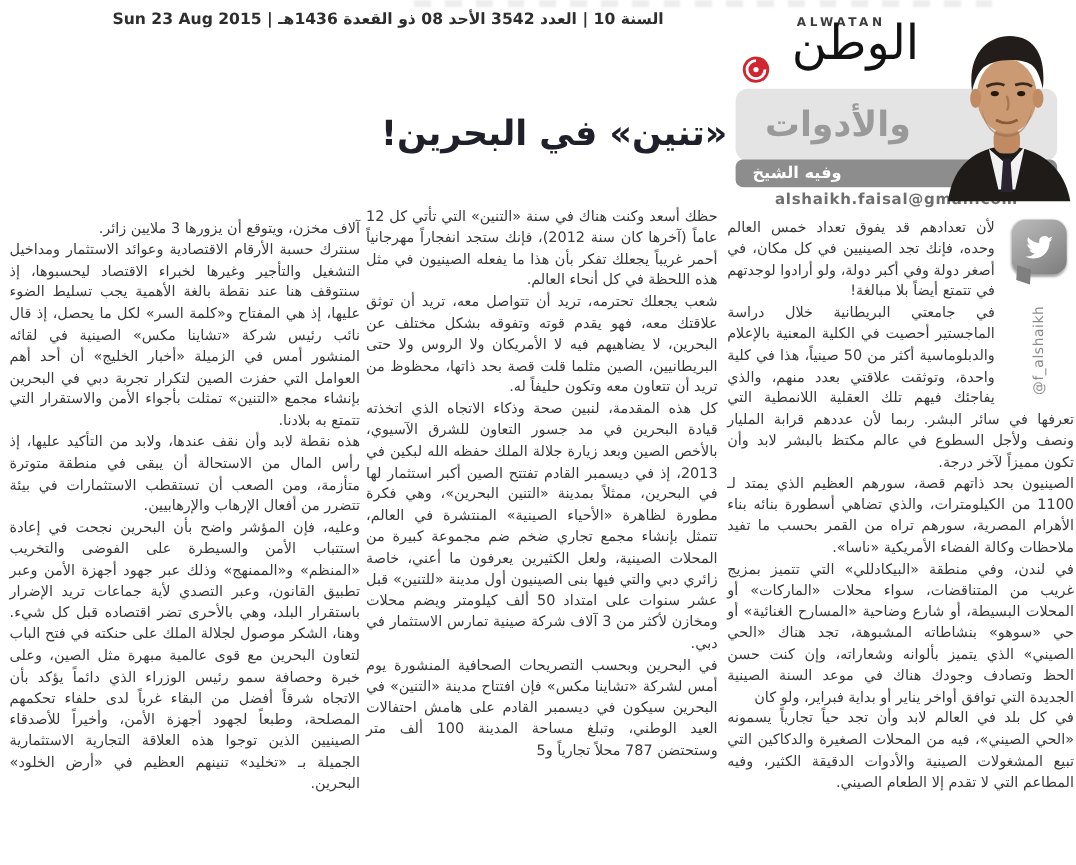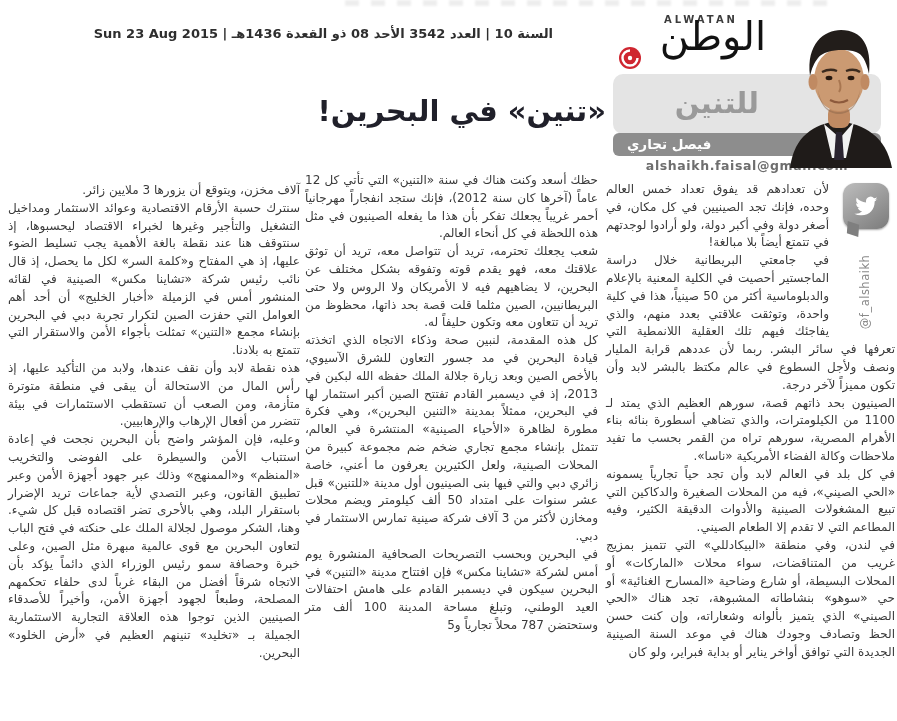--- a/index.html
+++ b/index.html
@@ -10,21 +10,21 @@
     direction:rtl;
   }
   
   .scan-artifact {
     position:absolute; top:0; left:345px; width:490px; height:6px;
     background:repeating-linear-gradient(90deg,#d9d9d9 0 14px,#fff 14px 26px);
     opacity:.45; filter:blur(1px);
   }
   
   .header-line {
-    position:absolute; top:26px; left:103px; width:450px; height:20px;
+    position:absolute; top:9px; left:103px; width:450px; height:20px;
     direction:rtl; text-align:right;
     font-size:13px; font-weight:bold; color:#2e2e2e; letter-spacing:0; white-space:nowrap;
   }
   .logo {
     position:absolute; top:10px; left:620px; width:146px; height:58px; direction:rtl;
   }
   .logo-latin {
     position:absolute; top:4px; right:28px; font-size:10px; font-weight:bold;
     letter-spacing:3px; color:#3c3c3c; direction:ltr;
   }
@@ -104,24 +104,24 @@
     <span class="logo-swirl">
       <svg viewBox="0 0 24 24" width="24" height="24">
         <circle cx="12" cy="12" r="11" fill="#cf2630"></circle>
         <path d="M12 4.5 a7.5 7.5 0 1 0 7.5 7.5" stroke="#fff" stroke-width="2.4" fill="none"></path>
         <circle cx="12" cy="12" r="2.2" fill="#fff"></circle>
       </svg>
     </span>
   </div>
 
   <div class="section-box">
-    <span class="section-title">للتنين</span>
+    <span class="section-title">والأدوات</span>
   </div>
   <div class="name-bar">
-    <span class="author-name">فيصل تجاري</span>
+    <span class="author-name">وفيه الشيخ</span>
   </div>
   <div class="email-line">alshaikh.faisal@gmail.com</div>
 
   <div class="portrait">
     <svg viewBox="0 0 117 148" width="117" height="148">
 
       <path d="M10 148 C14 116 34 104 58 101 C84 104 106 116 112 148 Z" fill="#1f1b19"></path>
       <path d="M44 104 L60 118 L74 102 L66 138 L52 138 Z" fill="#f2f2f2"></path>
       <path d="M56 112 L62 112 L64 140 L54 140 Z" fill="#2a2430"></path>
 
@@ -156,22 +156,22 @@
         </svg>
       </div>
       <div class="tw-handle">
         <span>@f_alshaikh</span>
       </div>
     </div>
     <div>
         <p>لأن تعدادهم قد يفوق تعداد خمس العالم وحده، فإنك تجد الصينيين في كل مكان، في أصغر دولة وفي أكبر دولة، ولو أرادوا لوجدتهم في تتمتع أيضاً بلا مبالغة!</p>
         <p>في جامعتي البريطانية خلال دراسة الماجستير أحصيت في الكلية المعنية بالإعلام والدبلوماسية أكثر من 50 صينياً، هذا في كلية واحدة، وتوثقت علاقتي بعدد منهم، والذي يفاجئك فيهم تلك العقلية اللانمطية التي تعرفها في سائر البشر. ربما لأن عددهم قرابة المليار ونصف ولأجل السطوع في عالم مكتظ بالبشر لابد وأن تكون مميزاً لآخر درجة.</p>
         <p>الصينيون بحد ذاتهم قصة، سورهم العظيم الذي يمتد لـ 1100 من الكيلومترات، والذي تضاهي أسطورة بنائه بناء الأهرام المصرية، سورهم تراه من القمر بحسب ما تفيد ملاحظات وكالة الفضاء الأمريكية «ناسا».</p>
+        <p>في لندن، وفي منطقة «البيكادللي» التي تتميز بمزيج غريب من المتناقضات، سواء محلات «الماركات» أو المحلات البسيطة، أو شارع وضاحية «المسارح الغنائية» أو حي «سوهو» بنشاطاته المشبوهة، تجد هناك «الحي الصيني» الذي يتميز بألوانه وشعاراته، وإن كنت حسن الحظ وتصادف وجودك هناك في موعد السنة الصينية الجديدة التي توافق أواخر يناير أو بداية فبراير، ولو كان</p>
         <p>في كل بلد في العالم لابد وأن تجد حياً تجارياً يسمونه «الحي الصيني»، فيه من المحلات الصغيرة والدكاكين التي تبيع المشغولات الصينية والأدوات الدقيقة الكثير، وفيه المطاعم التي لا تقدم إلا الطعام الصيني.</p>
-        <p>في لندن، وفي منطقة «البيكادللي» التي تتميز بمزيج غريب من المتناقضات، سواء محلات «الماركات» أو المحلات البسيطة، أو شارع وضاحية «المسارح الغنائية» أو حي «سوهو» بنشاطاته المشبوهة، تجد هناك «الحي الصيني» الذي يتميز بألوانه وشعاراته، وإن كنت حسن الحظ وتصادف وجودك هناك في موعد السنة الصينية الجديدة التي توافق أواخر يناير أو بداية فبراير، ولو كان</p>
       </div>
   </div>
 
   <div class="col col-middle">
       <p>حظك أسعد وكنت هناك في سنة «التنين» التي تأتي كل 12 عاماً (آخرها كان سنة 2012)، فإنك ستجد انفجاراً مهرجانياً أحمر غريباً يجعلك تفكر بأن هذا ما يفعله الصينيون في مثل هذه اللحظة في كل أنحاء العالم.</p>
       <p>شعب يجعلك تحترمه، تريد أن تتواصل معه، تريد أن توثق علاقتك معه، فهو يقدم قوته وتفوقه بشكل مختلف عن البحرين، لا يضاهيهم فيه لا الأمريكان ولا الروس ولا حتى البريطانيين، الصين مثلما قلت قصة بحد ذاتها، محظوظ من تريد أن تتعاون معه وتكون حليفاً له.</p>
       <p>كل هذه المقدمة، لنبين صحة وذكاء الاتجاه الذي اتخذته قيادة البحرين في مد جسور التعاون للشرق الآسيوي، بالأخص الصين وبعد زيارة جلالة الملك حفظه الله لبكين في 2013، إذ في ديسمبر القادم تفتتح الصين أكبر استثمار لها في البحرين، ممثلاً بمدينة «التنين البحرين»، وهي فكرة مطورة لظاهرة «الأحياء الصينية» المنتشرة في العالم، تتمثل بإنشاء مجمع تجاري ضخم ضم مجموعة كبيرة من المحلات الصينية، ولعل الكثيرين يعرفون ما أعني، خاصة زائري دبي والتي فيها بنى الصينيون أول مدينة «للتنين» قبل عشر سنوات على امتداد 50 ألف كيلومتر ويضم محلات ومخازن لأكثر من 3 آلاف شركة صينية تمارس الاستثمار في دبي.</p>
       <p>في البحرين وبحسب التصريحات الصحافية المنشورة يوم أمس لشركة «تشاينا مكس» فإن افتتاح مدينة «التنين» في البحرين سيكون في ديسمبر القادم على هامش احتفالات العيد الوطني، وتبلغ مساحة المدينة 100 ألف متر وستحتضن 787 محلاً تجارياً و5</p>
     </div>
 

